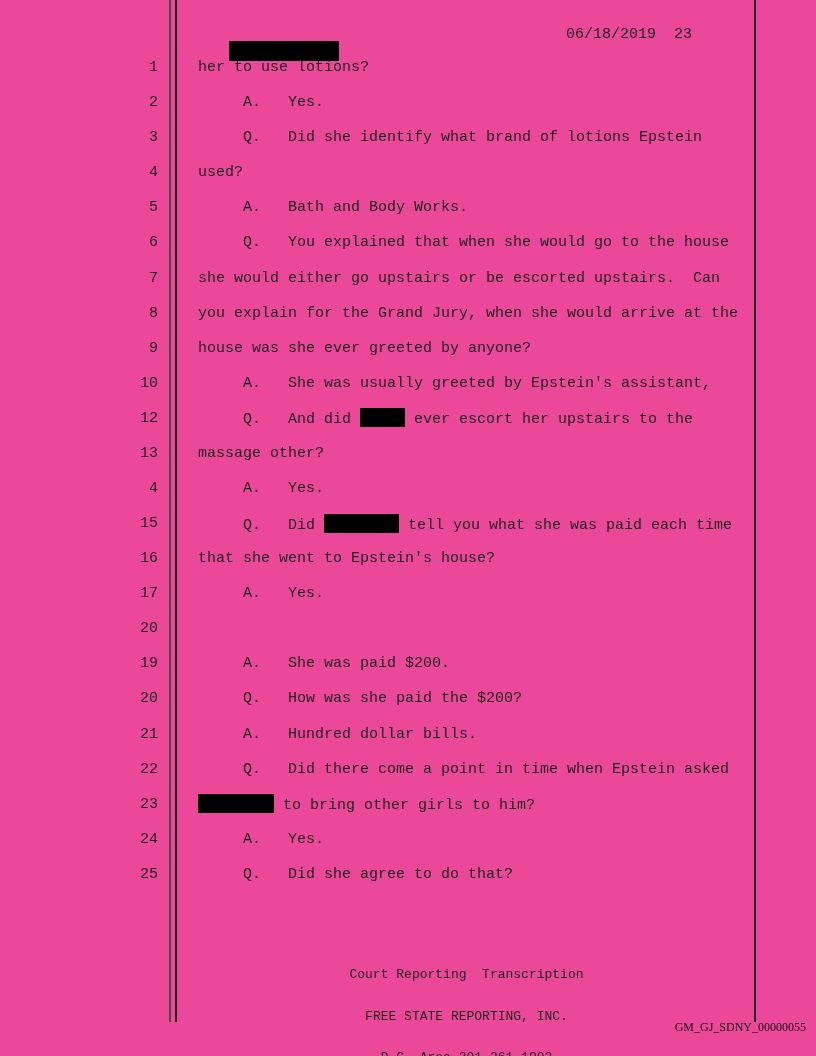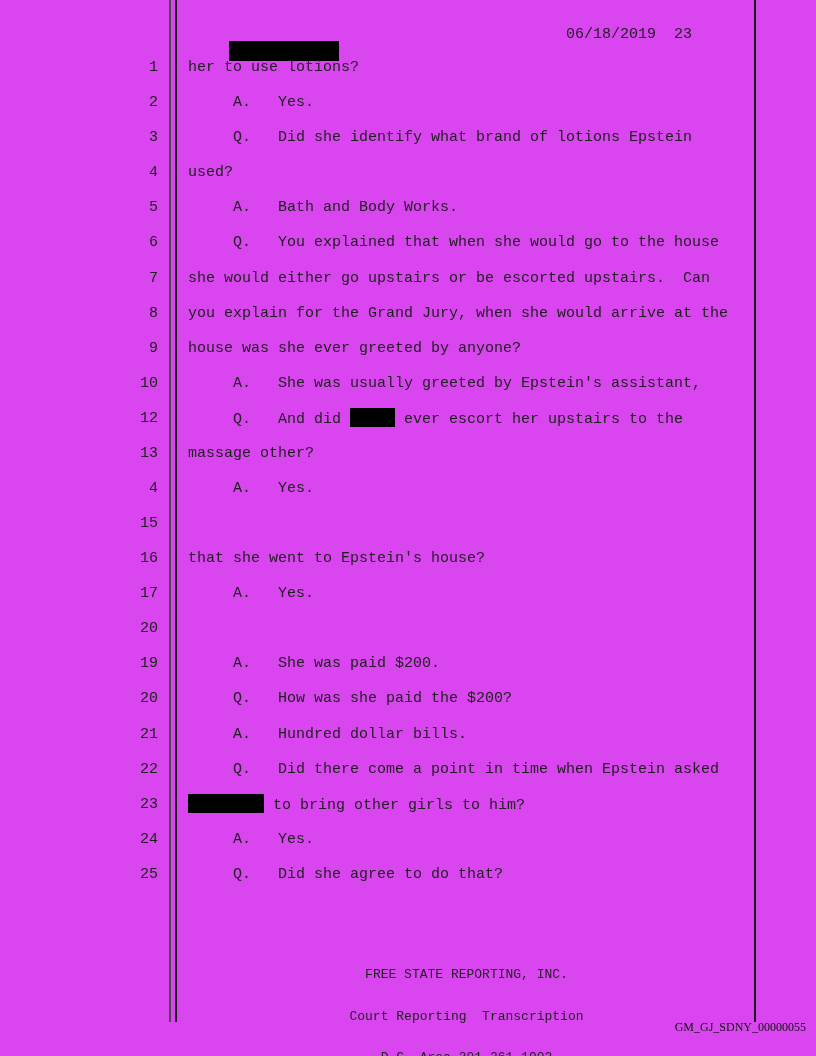--- a/index.html
+++ b/index.html
@@ -6,21 +6,21 @@
   body {
     width: 816px; height: 1056px;
     background: #ffffff;
     font-family: "Liberation Mono", "DejaVu Sans Mono", monospace;
     color: #1f1f1f;
   }
   .page {
     position: relative;
     width: 816px; height: 1056px;
     overflow: hidden;
-    background: #d946ef;
+    background: #ec4899;
   }
   
   .rule { position: absolute; top: 0; height: 1022px; width: 2px; }
   .rule-left-outer { left: 169px; background: #4a4a4a; }
   .rule-left-inner { left: 175px; background: #1a1a1a; }
   .rule-right { left: 754px; background: #1a1a1a; }
 
   
   .header-row {
     position: absolute; top: 24px; left: 188px; width: 560px; height: 22px;
@@ -30,21 +30,21 @@
     display: inline-block; height: 20px; background: #000;
     margin-left: 5px; vertical-align: top;
   }
   .header-date { position: absolute; left: 378px; top: 2px; }
   .header-page { position: absolute; left: 486px; top: 2px; }
 
   
   .t-body { position: absolute; top: 50px; left: 0; width: 816px; }
   .t-row { display: flex; align-items: center; height: 35.08px; }
   .t-num { flex: 0 0 158px; width: 158px; text-align: right; font-size: 15px; }
-  .t-text { margin-left: 30px; white-space: pre; font-size: 15px; }
+  .t-text { margin-left: 40px; white-space: pre; font-size: 15px; }
   .redaction {
     display: inline-block; height: 19px; background: #000000;
     vertical-align: -4px;
   }
 
   
   .footer {
     position: absolute; top: 941px; left: 188px; width: 557px;
     text-align: center; font-size: 13px; line-height: 13.7px;
     white-space: pre;
@@ -120,20 +120,21 @@
       <div class="t-row">
         <span class="t-num">13</span>
         <span class="t-text">massage other?</span>
       </div>
       <div class="t-row">
         <span class="t-num">4</span>
         <span class="t-text">     A.   Yes.</span>
       </div>
       <div class="t-row">
         <span class="t-num">15</span>
+        <span class="t-text">     Q.   Did <span class="redaction" style="width: 75px;"></span> tell you what she was paid each time</span>
       </div>
       <div class="t-row">
         <span class="t-num">16</span>
         <span class="t-text">that she went to Epstein's house?</span>
       </div>
       <div class="t-row">
         <span class="t-num">17</span>
         <span class="t-text">     A.   Yes.</span>
       </div>
       <div class="t-row">
@@ -163,21 +164,21 @@
         <span class="t-num">24</span>
         <span class="t-text">     A.   Yes.</span>
       </div>
       <div class="t-row">
         <span class="t-num">25</span>
         <span class="t-text">     Q.   Did she agree to do that?</span>
       </div>
     </div>
 
   <div class="footer">
+    <div>Court Reporting  Transcription</div>
     <div>FREE STATE REPORTING, INC.</div>
-    <div>Court Reporting  Transcription</div>
     <div>D.C. Area 301-261-1902</div>
     
   </div>
 
   <div class="bates">GM_GJ_SDNY_00000055</div>
 
 </div>
 
 </body></html>

